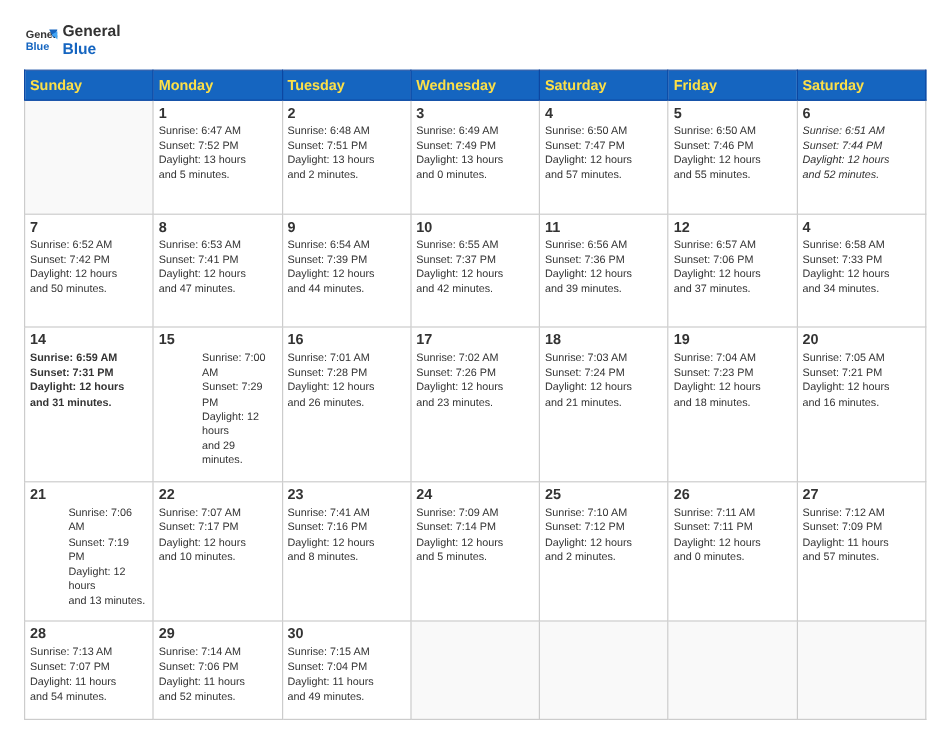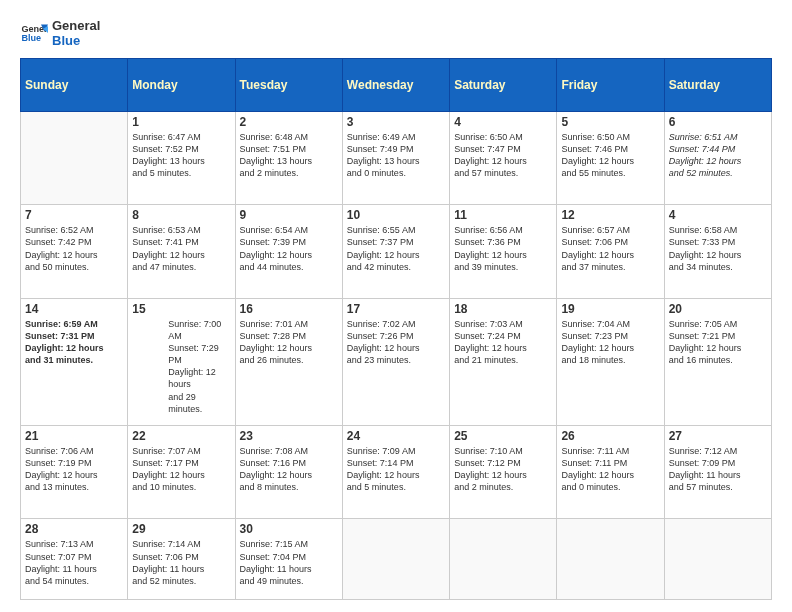--- a/index.html
+++ b/index.html
@@ -46,24 +46,24 @@
     }
     .calendar {
       flex: 1;
       border: 1px solid #ccc;
       border-collapse: collapse;
       width: 100%;
       table-layout: fixed;
     }
     .calendar th {
       background: #1565c0;
-      color: #fef9c3;
+      color: #fde047;
       font-size: 12px;
       font-weight: bold;
-      padding: 19px 4px;
+      padding: 5px 4px;
       border: 1px solid #0d47a1;
       text-align: left;
     }
     .calendar td {
       border: 1px solid #ccc;
       vertical-align: top;
       padding: 3px 4px;
       font-size: 9.5px;
       color: #333;
       height: 88px;
@@ -265,35 +265,35 @@
             <div class="day-number">20</div>
             <div class="day-info" style="white-space: pre-line;">Sunrise: 7:05 AM
 Sunset: 7:21 PM
 Daylight: 12 hours
 and 16 minutes.</div>
           </td>
         </tr>
         <tr>
           <td>
             <div class="day-number">21</div>
-            <div class="day-info" style="white-space: pre-line;">Sunrise: 7:06 AM
+            <div class="day-info" style="white-space: pre-line; margin-left: 32px;">Sunrise: 7:06 AM
 Sunset: 7:19 PM
 Daylight: 12 hours
 and 13 minutes.</div>
           </td>
           <td>
             <div class="day-number">22</div>
             <div class="day-info" style="white-space: pre-line;">Sunrise: 7:07 AM
 Sunset: 7:17 PM
 Daylight: 12 hours
 and 10 minutes.</div>
           </td>
           <td>
             <div class="day-number">23</div>
-            <div class="day-info" style="white-space: pre-line;">Sunrise: 7:08 AM
+            <div class="day-info" style="white-space: pre-line;">Sunrise: 7:41 AM
 Sunset: 7:16 PM
 Daylight: 12 hours
 and 8 minutes.</div>
           </td>
           <td>
             <div class="day-number">24</div>
             <div class="day-info" style="white-space: pre-line;">Sunrise: 7:09 AM
 Sunset: 7:14 PM
 Daylight: 12 hours
 and 5 minutes.</div>

